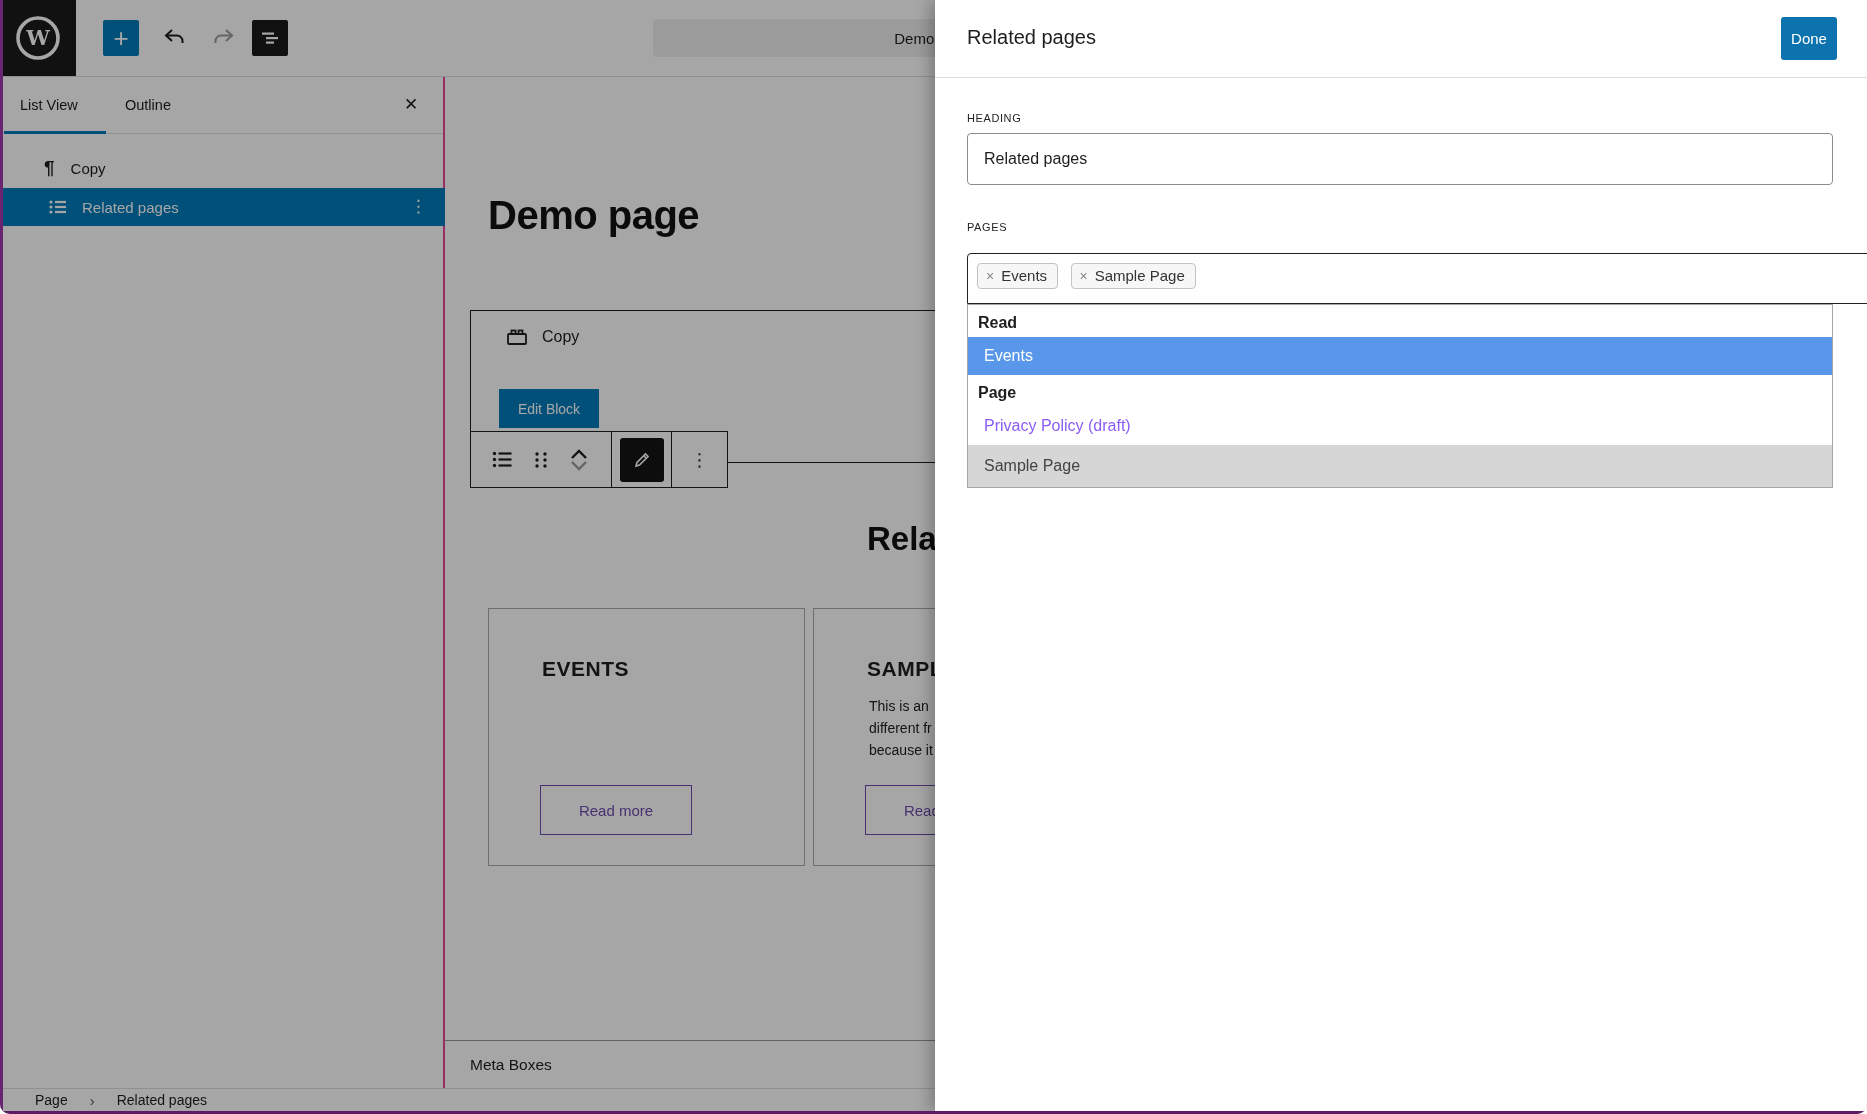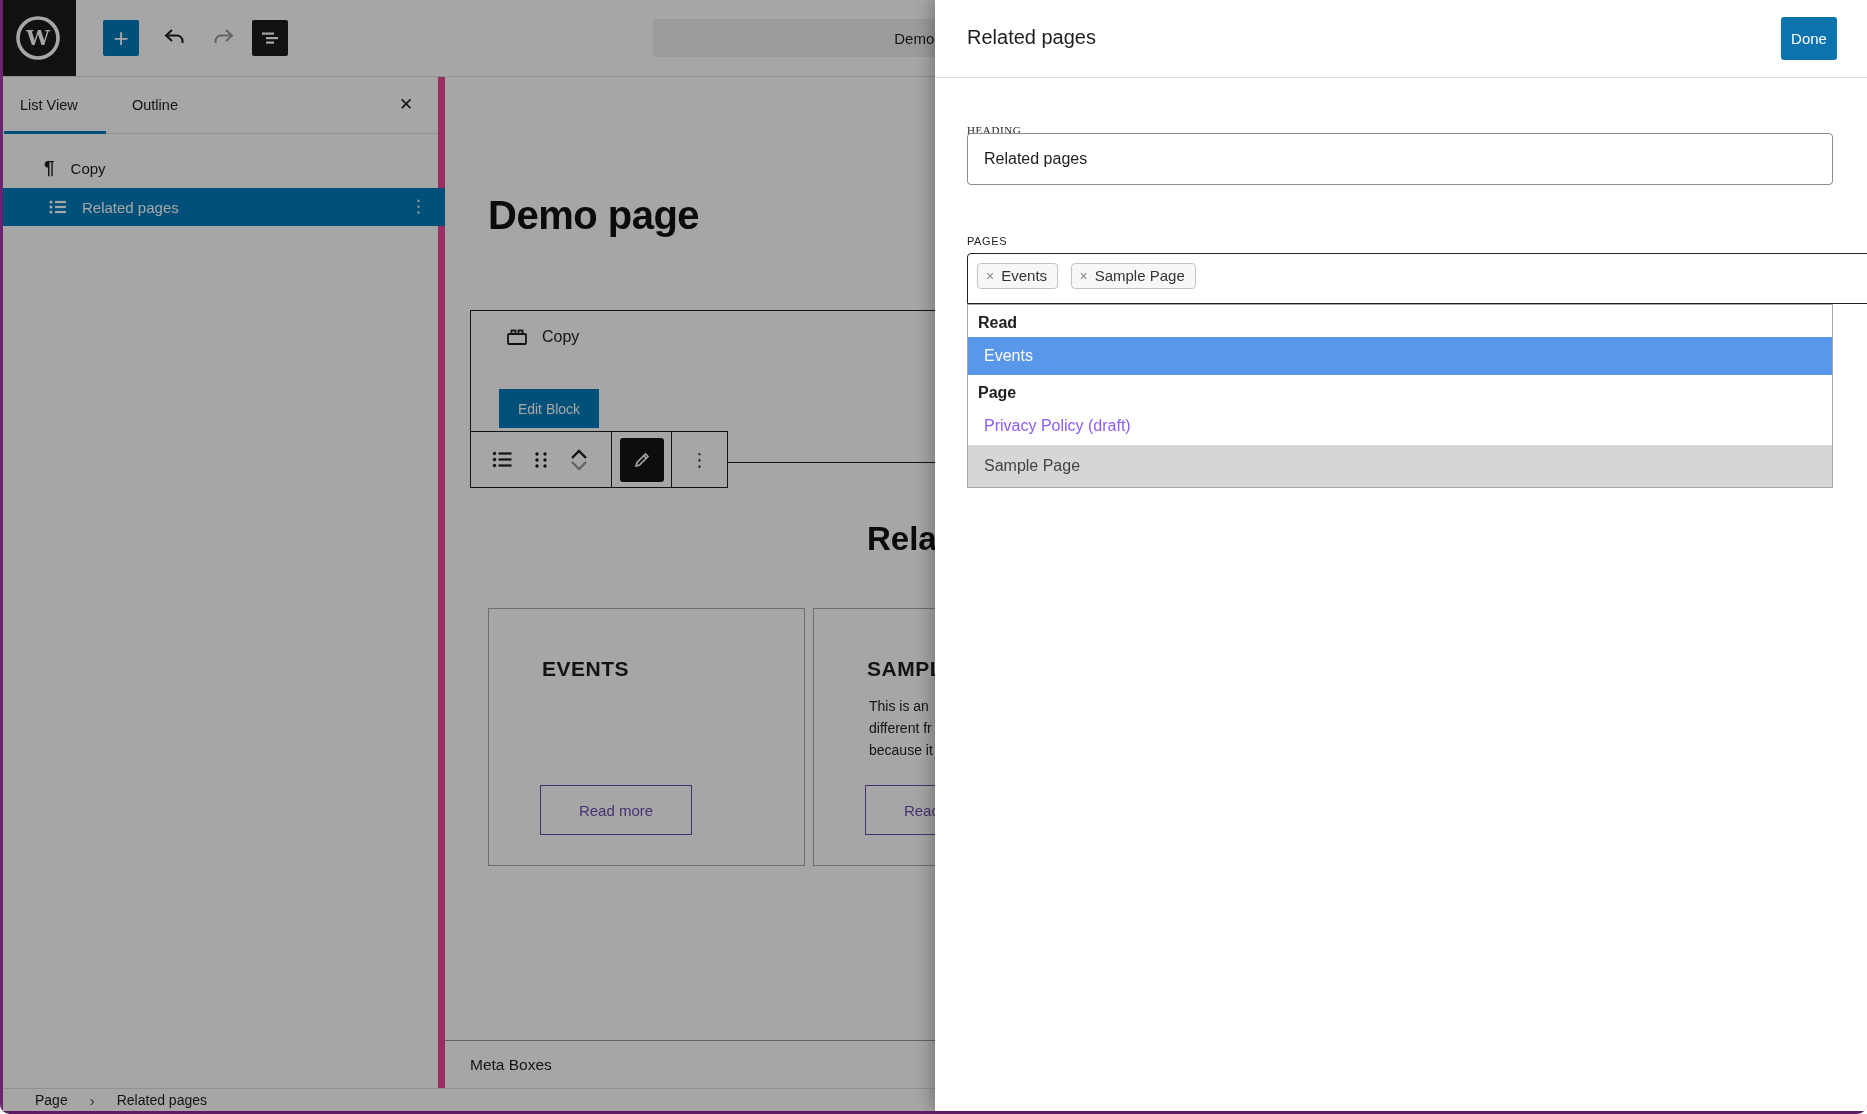--- a/index.html
+++ b/index.html
@@ -19,25 +19,25 @@
   .topbar { position:absolute; left:0; top:0; width:1867px; height:77px; background:#fff; border-bottom:1px solid #dedede; }
   .logo { position:absolute; left:0; top:0; width:76px; height:76px; background:#1b1b1b; display:flex; align-items:center; justify-content:center; }
   .tb-btn { position:absolute; top:20px; width:36px; height:36px; display:flex; align-items:center; justify-content:center; border-radius:2px; }
   .btn-plus { left:103px; background:#007cba; color:#fff; font-size:26px; font-weight:400; line-height:32px; }
   .btn-undo { left:156px; }
   .btn-redo { left:206px; }
   .btn-overview { left:252px; background:#1b1b1b; }
   .doc-pill { position:absolute; left:653px; top:19px; width:560px; height:38px; background:#eeeeee; border-radius:4px;
               display:flex; align-items:center; justify-content:center; font-size:15px; color:#1e1e1e; }
 
-  .listview { position:absolute; left:0; top:77px; width:445px; height:1011px; background:#fff; border-right:7px solid #ec4899; }
+  .listview { position:absolute; left:0; top:77px; width:445px; height:1011px; background:#fff; border-right:2px solid #ec4899; }
   .lv-tabs { position:relative; height:57px; border-bottom:1px solid #e0e0e0; }
   .lv-tab { position:absolute; top:0; height:57px; line-height:57px; font-size:14.5px; color:#1e1e1e; }
   .lv-tab.t1 { left:20px; }
-  .lv-tab.t2 { left:132px; }
+  .lv-tab.t2 { left:125px; }
   .lv-underline { position:absolute; left:4px; top:54px; width:102px; height:3px; background:#007cba; }
   .lv-close { position:absolute; right:18px; top:14px; width:28px; height:28px; font-size:17px; line-height:28px; text-align:center; color:#1e1e1e; }
   .lv-row { position:absolute; left:0; width:445px; display:flex; align-items:center; }
   .row-copy { top:73px; height:36px; }
   .row-copy .pilcrow { margin-left:44px; font-size:19px; font-weight:700; }
   .row-copy .lbl { margin-left:16px; font-size:15px; }
   .row-selected { top:111px; height:38px; background:#007cba; color:#fff; }
   .row-selected .ic { margin-left:48px; display:flex; }
   .row-selected .lbl { margin-left:14px; font-size:15px; color:#fff; }
   .row-selected .kebab { position:absolute; right:18px; top:0; height:38px; line-height:38px; font-size:17px; color:#fff; letter-spacing:0; }
@@ -75,21 +75,21 @@
   .dim { position:absolute; inset:0; background:rgba(0,0,0,0.35); z-index:10; }
 
   
   .modal { position:absolute; left:935px; top:0; width:932px; height:1111px; background:#fff; z-index:20;
            box-shadow:-5px 0 14px rgba(0,0,0,0.25); }
   .modal-header { position:relative; height:78px; border-bottom:1px solid #ddd; }
   .modal-title { position:absolute; left:32px; top:26px; font-size:20px; color:#1e1e1e; }
   .done-btn { position:absolute; right:30px; top:17px; width:56px; height:43px; background:#0c73ae; color:#fff; border:none;
               border-radius:3px; font-size:15px; font-family:"Liberation Sans",sans-serif; display:flex; align-items:center; justify-content:center; }
   .field-label { position:absolute; left:32px; font-size:11px; letter-spacing:0.6px; color:#1e1e1e; font-weight:500; }
-  .lab-heading { top:124px;font-family:Liberation Serif, serif; } .lab-pages { top:235px; }
+  .lab-heading { top:112px; } .lab-pages { top:221px; }
   .text-input { position:absolute; left:32px; top:133px; width:866px; height:52px; border:1px solid #8c8c8c; border-radius:4px;
                 font-size:16px; color:#1e1e1e; padding-left:16px; line-height:50px; background:#fff; }
   .multi-box { position:absolute; left:32px; top:253px; width:960px; height:51px; border:1px solid #222; border-radius:4px 4px 0 0;
                background:#fff; padding:6px 5px; }
   .tag { display:inline-block; margin:3px 4px 0 4px; padding:3px 10px 4px 8px; background:#f7f7f7; border:1px solid #c3c3c3;
          border-radius:4px; font-size:15px; color:#333; }
   .tag .x { color:#888; margin-right:7px; font-size:14px; }
   .dropdown { position:absolute; left:32px; top:304px; width:866px; background:#fff; border:1px solid #a6a6a6; }
   .dd-group { padding:9px 10px 5px 10px; font-size:16px; font-weight:700; color:#1e1e1e; }
   .dd-option { padding:10px 16px; font-size:16px; color:#8b5cf6; }

